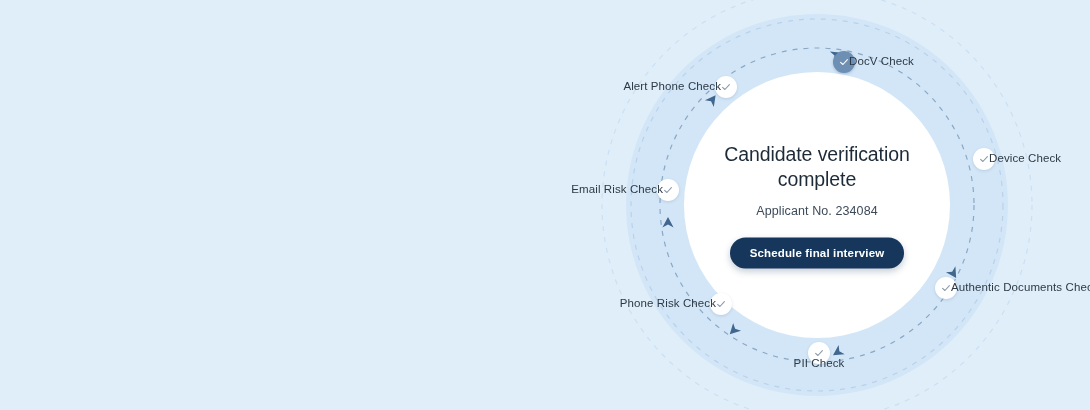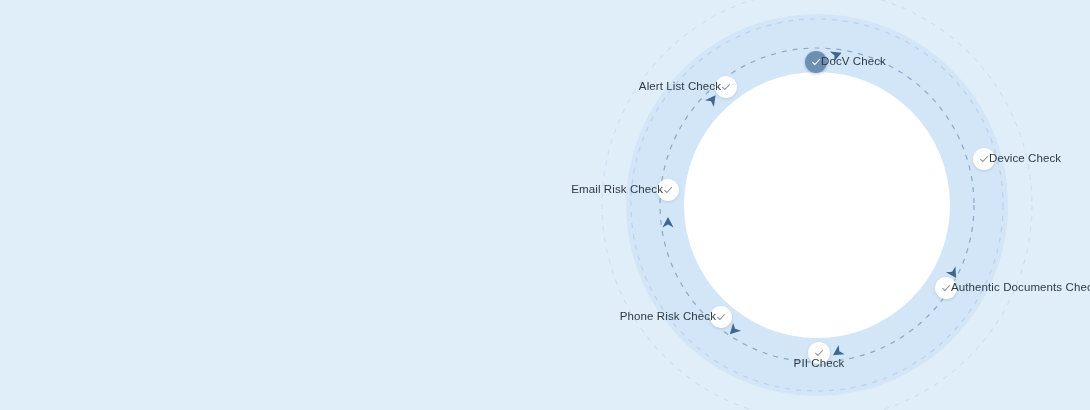--- a/index.html
+++ b/index.html
@@ -114,21 +114,21 @@
           <path d="M8 2 L13.6 12.4 L8 9.6 L2.4 12.4 Z" fill="#41678f"></path>
         </svg>
       </div>
       <div style="position: absolute; left: 712px; top: 100px; width: 0px; height: 0px; transform: translate(-50%, -50%) rotate(37deg);">
         <svg width="16" height="16" viewBox="0 0 16 16" style="display:block;margin:-8px 0 0 -8px;">
           <path d="M8 2 L13.6 12.4 L8 9.6 L2.4 12.4 Z" fill="#41678f"></path>
         </svg>
       </div>
     </div>
   <div id="node-layer">
-      <div class="node" style="left: 816px; top: 62px;">
+      <div class="node" style="left: 844px; top: 62px;">
         <div class="node-circle accent">
           <svg width="12" height="12" viewBox="0 0 12 12">
             <path d="M2.6 6.3 L4.9 8.5 L9.4 3.6" fill="none" stroke="#ffffff" stroke-width="1.1" stroke-linecap="round" stroke-linejoin="round"></path>
           </svg>
         </div>
         <span class="node-label lbl-right">DocV Check</span>
       </div>
       <div class="node" style="left: 984px; top: 159px;">
         <div class="node-circle">
           <svg width="12" height="12" viewBox="0 0 12 12">
@@ -146,21 +146,21 @@
         <span class="node-label lbl-right">Authentic Documents Check</span>
       </div>
       <div class="node" style="left: 819px; top: 353px; text-decoration: underline;">
         <div class="node-circle">
           <svg width="12" height="12" viewBox="0 0 12 12">
             <path d="M2.6 6.3 L4.9 8.5 L9.4 3.6" fill="none" stroke="#8b98a6" stroke-width="1.1" stroke-linecap="round" stroke-linejoin="round"></path>
           </svg>
         </div>
         <span class="node-label lbl-below">PII Check</span>
       </div>
-      <div class="node" style="left: 721px; top: 317px;">
+      <div class="node" style="left: 721px; top: 304px;">
         <div class="node-circle">
           <svg width="12" height="12" viewBox="0 0 12 12">
             <path d="M2.6 6.3 L4.9 8.5 L9.4 3.6" fill="none" stroke="#8b98a6" stroke-width="1.1" stroke-linecap="round" stroke-linejoin="round"></path>
           </svg>
         </div>
         <span class="node-label lbl-left">Phone Risk Check</span>
       </div>
       <div class="node" style="left: 668px; top: 190px;">
         <div class="node-circle">
           <svg width="12" height="12" viewBox="0 0 12 12">
@@ -168,18 +168,23 @@
           </svg>
         </div>
         <span class="node-label lbl-left">Email Risk Check</span>
       </div>
       <div class="node" style="left: 726px; top: 87px;">
         <div class="node-circle">
           <svg width="12" height="12" viewBox="0 0 12 12">
             <path d="M2.6 6.3 L4.9 8.5 L9.4 3.6" fill="none" stroke="#8b98a6" stroke-width="1.1" stroke-linecap="round" stroke-linejoin="round"></path>
           </svg>
         </div>
-        <span class="node-label lbl-left">Alert List Check</span>
+        <span class="node-label lbl-left">Alert Phone Check</span>
       </div>
     </div>
 
+  <div id="center-card">
+    <h1 id="title">Candidate verification complete</h1>
+    <p id="subtitle">Applicant No. 234084</p>
+    <button id="cta" style="background: rgb(23, 54, 92); color: rgb(255, 255, 255);">Schedule final interview</button>
+  </div>
 
 </div>
 
 </body></html>

